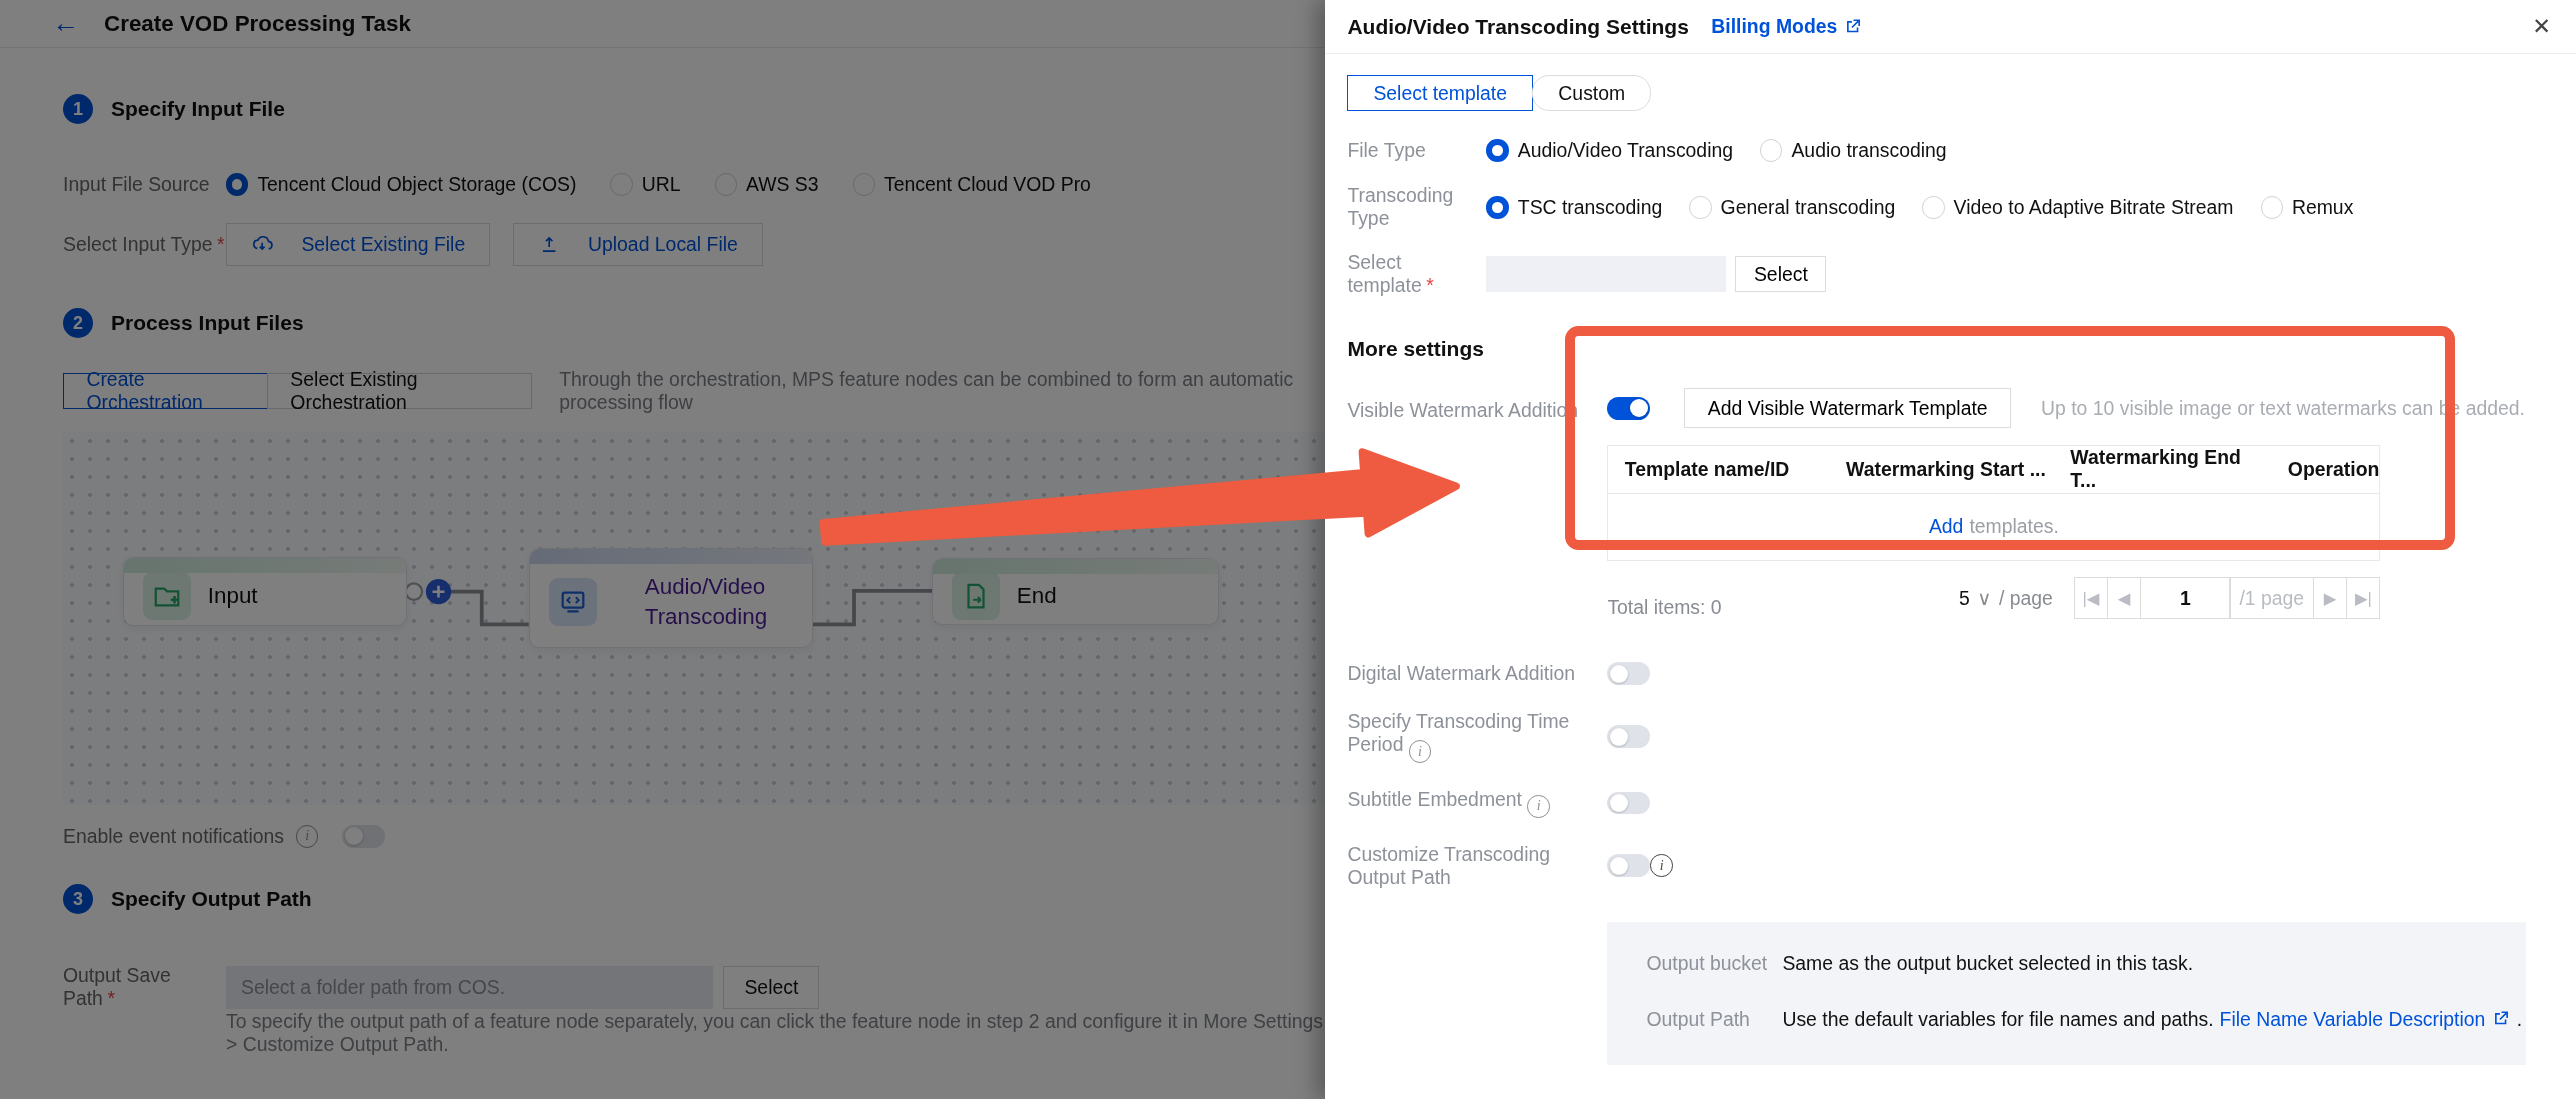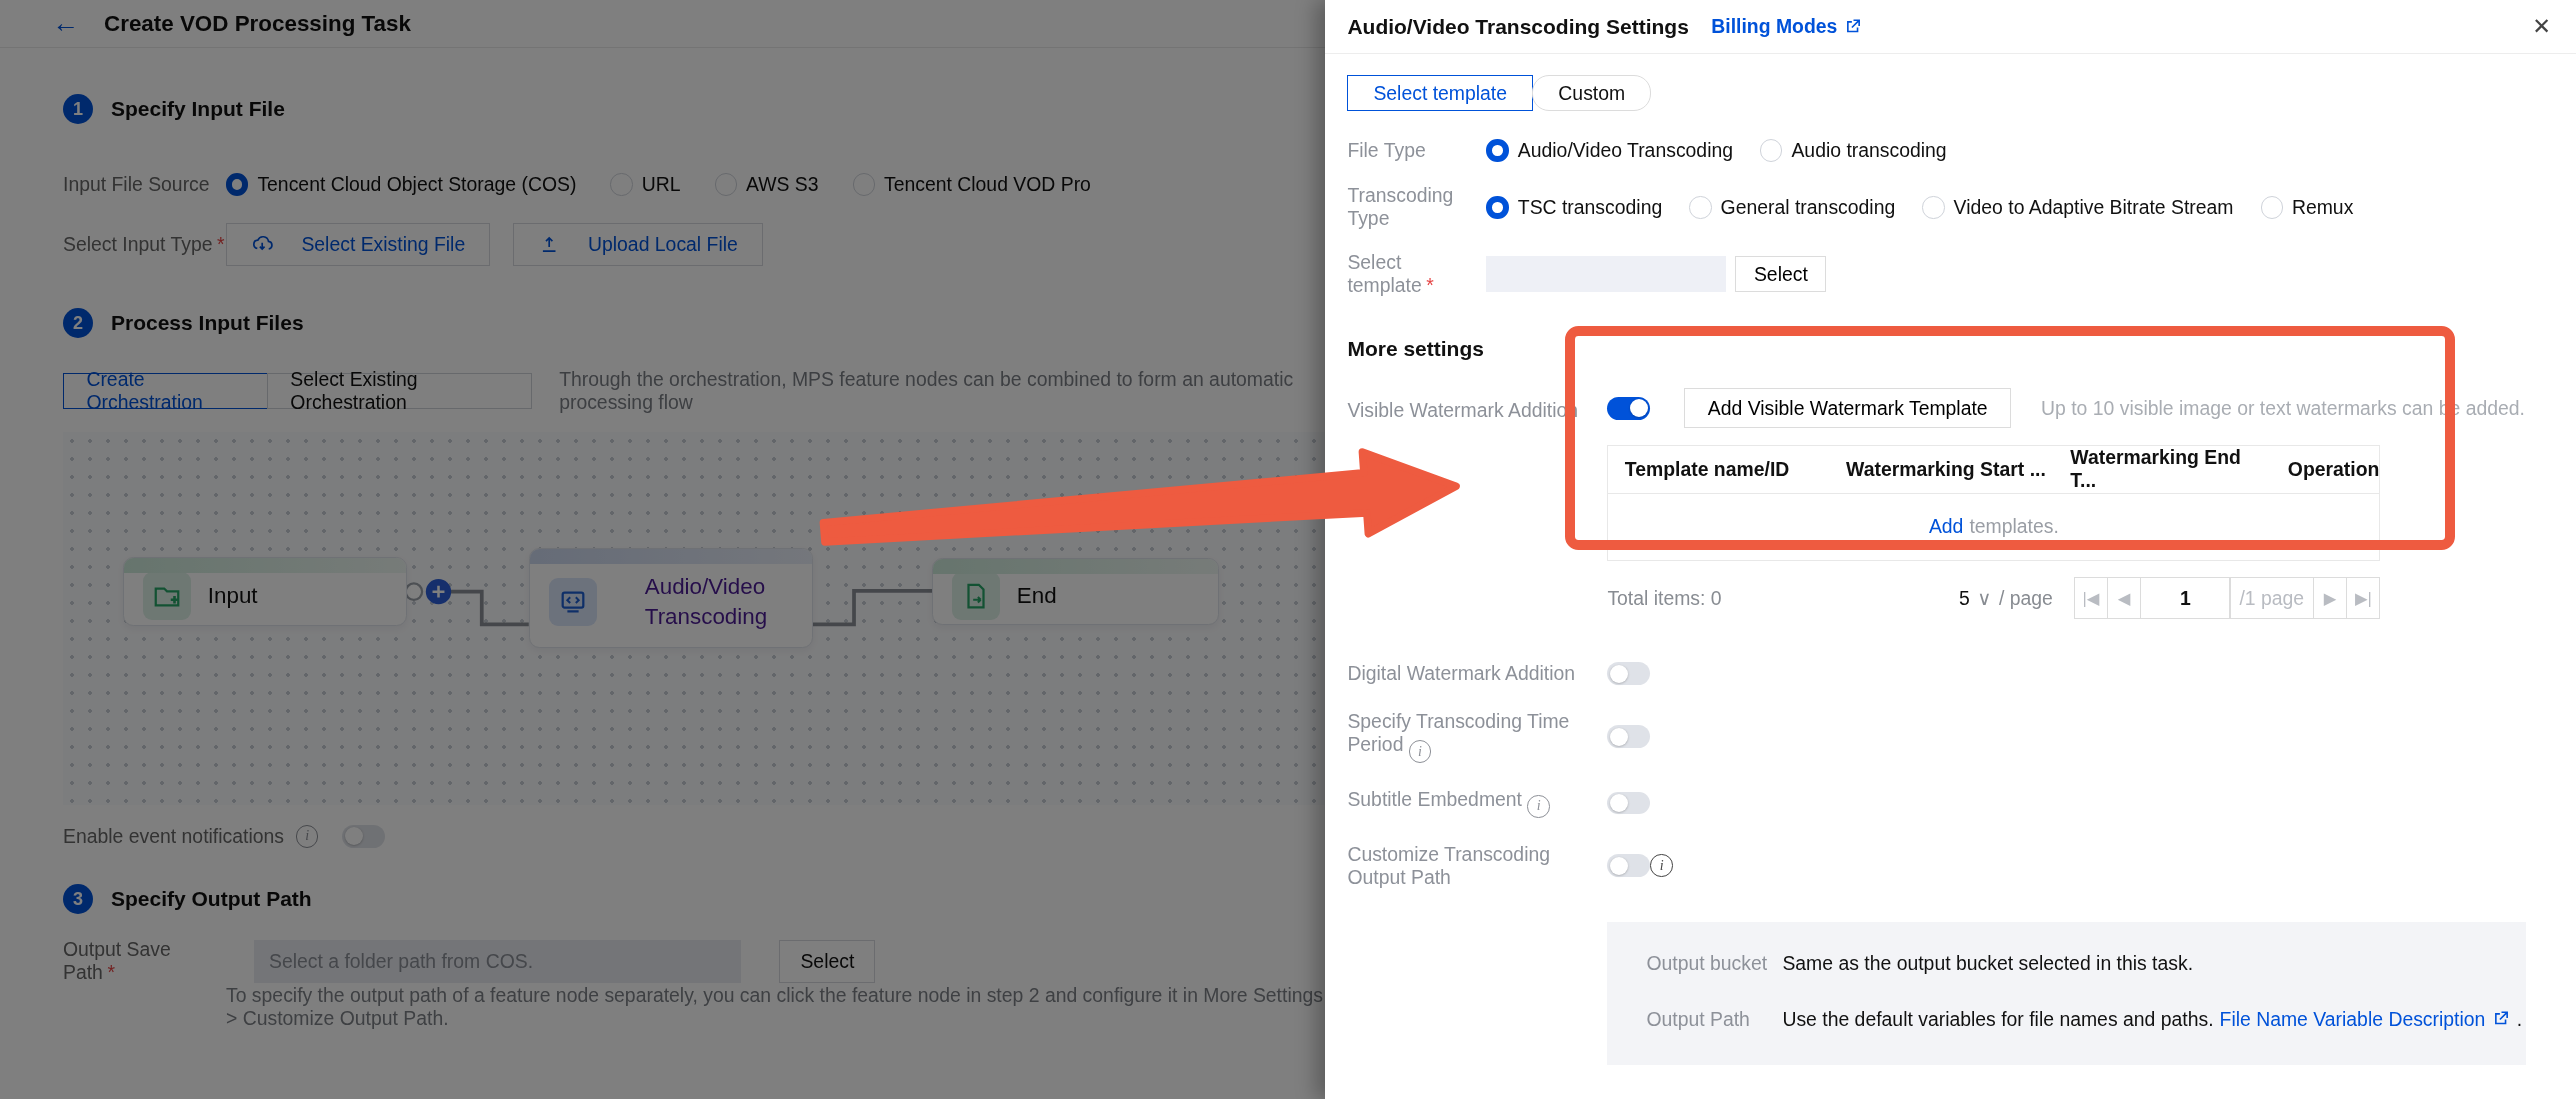--- a/index.html
+++ b/index.html
@@ -92,21 +92,21 @@
   .add-btn { height:40px; margin-left:34px; background:#fff; border:0.7px solid #dcdcdc; font-size:19.4px; padding:0 22.4px; cursor:pointer; }
   .wm-hint { color:#a9adb3; margin-left:30px; font-size:19.4px; }
 
   .indent { margin-left:260px; }
   .wm-table { width:773px; border:0.7px solid #e8e8e8; margin-top:16.4px; background:#fff; }
   .wm-thead { display:flex; align-items:center; height:48px; border-bottom:0.7px solid #e8e8e8; font-weight:bold; color:#111; font-size:19.4px; }
   .wm-th { padding-left:16.4px; }
   .c1{width:228px;} .c2{width:231px;} .c3{width:224px;} .c4{flex:1;}
   .wm-empty { height:66px; display:flex; align-items:center; justify-content:center; color:#9a9ea5; font-size:19.4px; gap:6px; }
 
-  .pager { width:773px; display:flex; align-items:center; margin-top:16.4px; color:#888c92; font-size:19.4px; }
+  .pager { width:773px; display:flex; align-items:flex-end; margin-top:16.4px; color:#888c92; font-size:19.4px; }
   .pager-right { margin-left:auto; display:flex; align-items:center; }
   .psize { display:inline-flex; align-items:center; gap:7.5px; margin-right:21px; cursor:pointer; }
   .psize .num { color:#111; }
   .pbox { height:42px; border:0.7px solid #dcdcdc; background:#fff; display:flex; align-items:center; justify-content:center; color:#b9bcc2; font-size:16.4px; cursor:pointer; }
   .pbox + .pbox { margin-left:-0.7px; }
   .pb-s { width:34px; } .pb-cur { width:90px; color:#111; font-size:19.4px; font-weight:bold; } .pb-tot { width:84px; font-size:19.4px; }
 
   .out-panel { width:919px; background:#f3f4f7; margin-top:33px; padding:30px 0 34px 39px; margin-left:260px; }
   .out-row { display:flex; align-items:center; }
   .out-row + .out-row { margin-top:33px; }
@@ -233,21 +233,21 @@
         <span style="color:#666;">Enable event notifications</span>
         <span class="info-i">i</span>
         <span class="switch" style="margin-left:12px;"></span>
       </div>
 
       <div class="step-head" style="margin-top:36px;">
         <span class="step-num">3</span>
         <span class="step-title">Specify Output Path</span>
       </div>
 
-      <div class="form-row" style="margin-top:24px;gap:28px;">
+      <div class="form-row" style="margin-top:50px;">
         <span class="form-label"><span>Output Save Path</span><span class="req">*</span></span>
         <input class="path-input" placeholder="Select a folder path from COS." style="">
         <button class="btn-plain" style="margin-left:10.4px;">Select</button>
       </div>
       <div class="hint-text" style="margin-left:163px;">To specify the output path of a feature node separately, you can click the feature node in step 2 and configure it in More Settings &gt; Customize Output Path.</div>
 
     </div>
   </div>
 
   <div class="overlay"></div>

